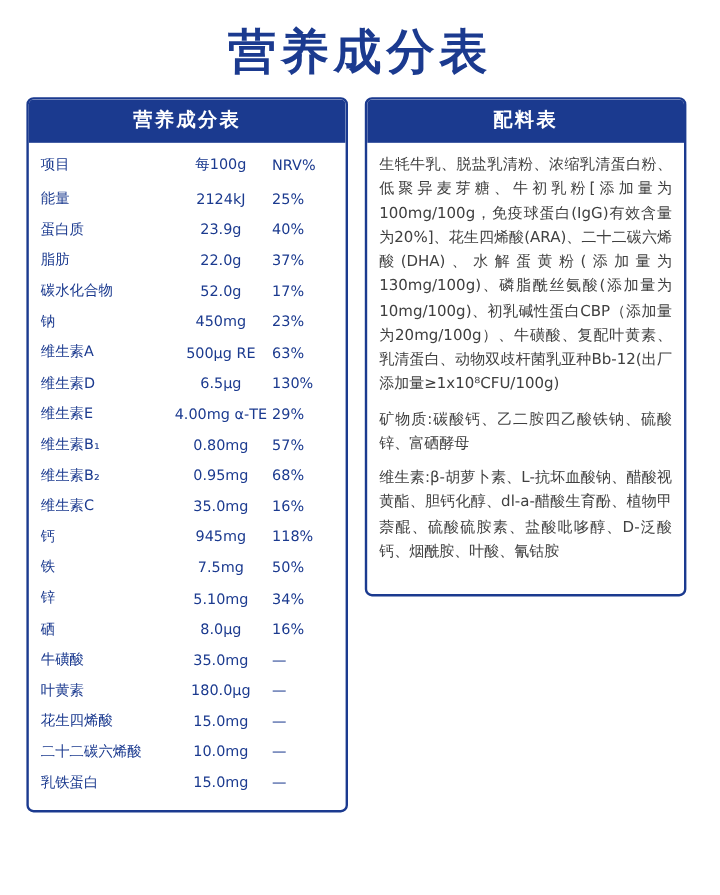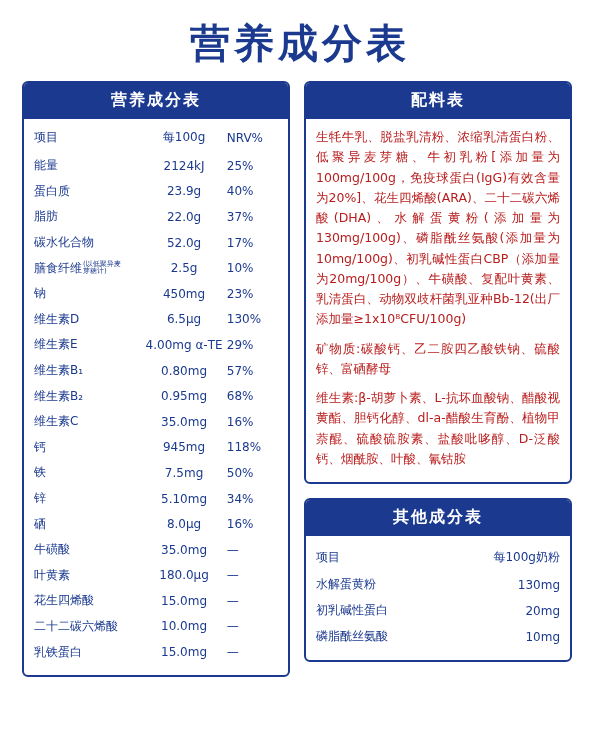--- a/index.html
+++ b/index.html
@@ -81,26 +81,26 @@
     line-height: 1.05;
     width: 44px;
     white-space: normal;
     margin-left: 1px;
   }
   .name-wrap { display: flex; align-items: center; }
 
   .ingredients {
     font-size: 12.5px;
     line-height: 1.62;
-    color: #b91c1c;
+    color: #404040;
     text-align: justify;
     font-family: "DejaVu Sans", sans-serif;
   }
   .ingredients p { margin: 0 0 9px 0; }
-  .ingredients p:last-child { margin-bottom: 3px; }
+  .ingredients p:last-child { margin-bottom: 16px; }
 
   table.other {
     width: 100%;
     border-collapse: collapse;
     font-size: 12px;
     font-family: "DejaVu Sans", sans-serif;
   }
   table.other td {
     padding: 4.5px 0;
     color: #1b3a8f;
@@ -142,33 +142,28 @@
               <td class="c-name">脂肪</td>
               <td class="c-val">22.0g</td>
               <td class="c-nrv">37%</td>
             </tr>
             <tr>
               <td class="c-name">碳水化合物</td>
               <td class="c-val">52.0g</td>
               <td class="c-nrv">17%</td>
             </tr>
             <tr>
-              <td class="c-name">
-                <span class="name-wrap">
-                  <span>膳食纤维</span>
-                  <span class="sub-note">(以低聚异麦芽糖计)</span>
-                </span>
-              </td>
-              <td class="c-val">2.5g</td>
-              <td class="c-nrv">10%</td>
-            </tr>
-            <tr>
               <td class="c-name">钠</td>
               <td class="c-val">450mg</td>
               <td class="c-nrv">23%</td>
+            </tr>
+            <tr>
+              <td class="c-name">维生素A</td>
+              <td class="c-val">500μg RE</td>
+              <td class="c-nrv">63%</td>
             </tr>
             <tr>
               <td class="c-name">维生素D</td>
               <td class="c-val">6.5μg</td>
               <td class="c-nrv">130%</td>
             </tr>
             <tr>
               <td class="c-name">维生素E</td>
               <td class="c-val">4.00mg α-TE</td>
               <td class="c-nrv">29%</td>
@@ -243,40 +238,15 @@
 
     <div class="panel">
       <div class="panel-header">配料表</div>
       <div class="panel-body ingredients">
         <p>生牦牛乳、脱盐乳清粉、浓缩乳清蛋白粉、低聚异麦芽糖、牛初乳粉[添加量为100mg/100g，免疫球蛋白(IgG)有效含量为20%]、花生四烯酸(ARA)、二十二碳六烯酸(DHA)、水解蛋黄粉(添加量为130mg/100g)、磷脂酰丝氨酸(添加量为10mg/100g)、初乳碱性蛋白CBP（添加量为20mg/100g）、牛磺酸、复配叶黄素、乳清蛋白、动物双歧杆菌乳亚种Bb-12(出厂添加量≥1x10⁸CFU/100g)</p>
         <p>矿物质:碳酸钙、乙二胺四乙酸铁钠、硫酸锌、富硒酵母</p>
         <p>维生素:β-胡萝卜素、L-抗坏血酸钠、醋酸视黄酯、胆钙化醇、dl-a-醋酸生育酚、植物甲萘醌、硫酸硫胺素、盐酸吡哆醇、D-泛酸钙、烟酰胺、叶酸、氰钴胺</p>
       </div>
     </div>
 
-    <div class="panel">
-      <div class="panel-header">其他成分表</div>
-      <div class="panel-body">
-        <table class="other">
-          <tbody>
-            <tr class="head">
-              <td class="o-name">项目</td>
-              <td class="o-val">每100g奶粉</td>
-            </tr>
-            <tr>
-              <td class="o-name">水解蛋黄粉</td>
-              <td class="o-val">130mg</td>
-            </tr>
-            <tr>
-              <td class="o-name">初乳碱性蛋白</td>
-              <td class="o-val">20mg</td>
-            </tr>
-            <tr>
-              <td class="o-name">磷脂酰丝氨酸</td>
-              <td class="o-val">10mg</td>
-            </tr>
-          </tbody>
-        </table>
-      </div>
-    </div>
 
   </div>
 </div>
 
 </body></html>

